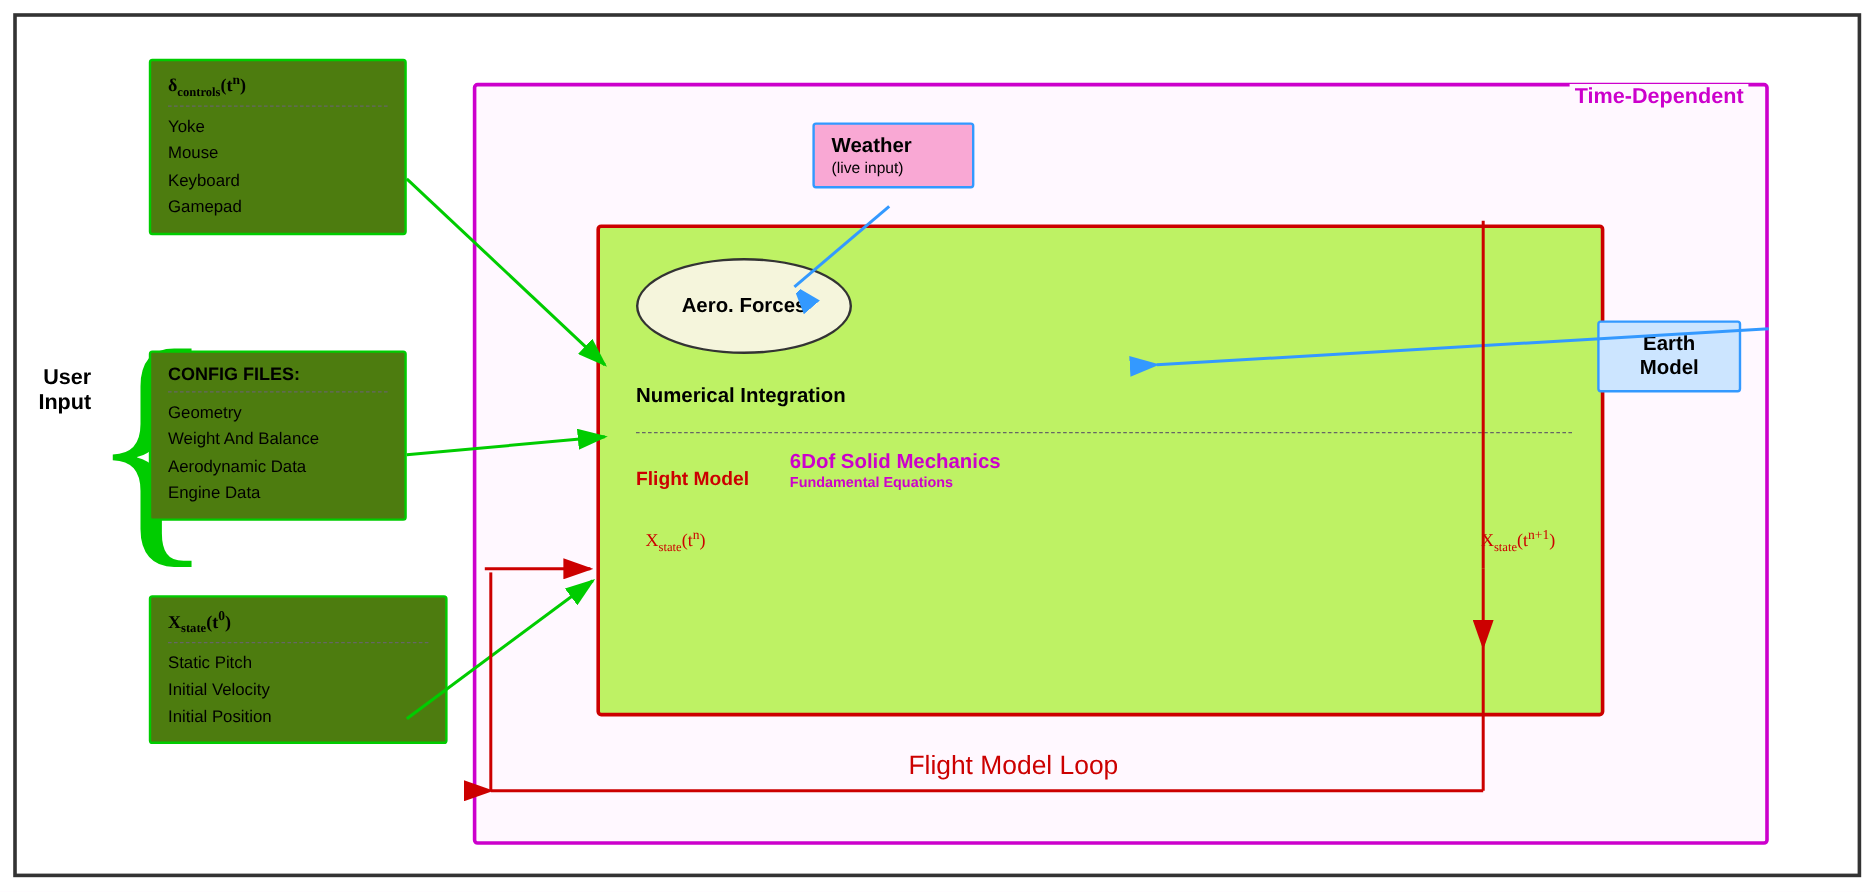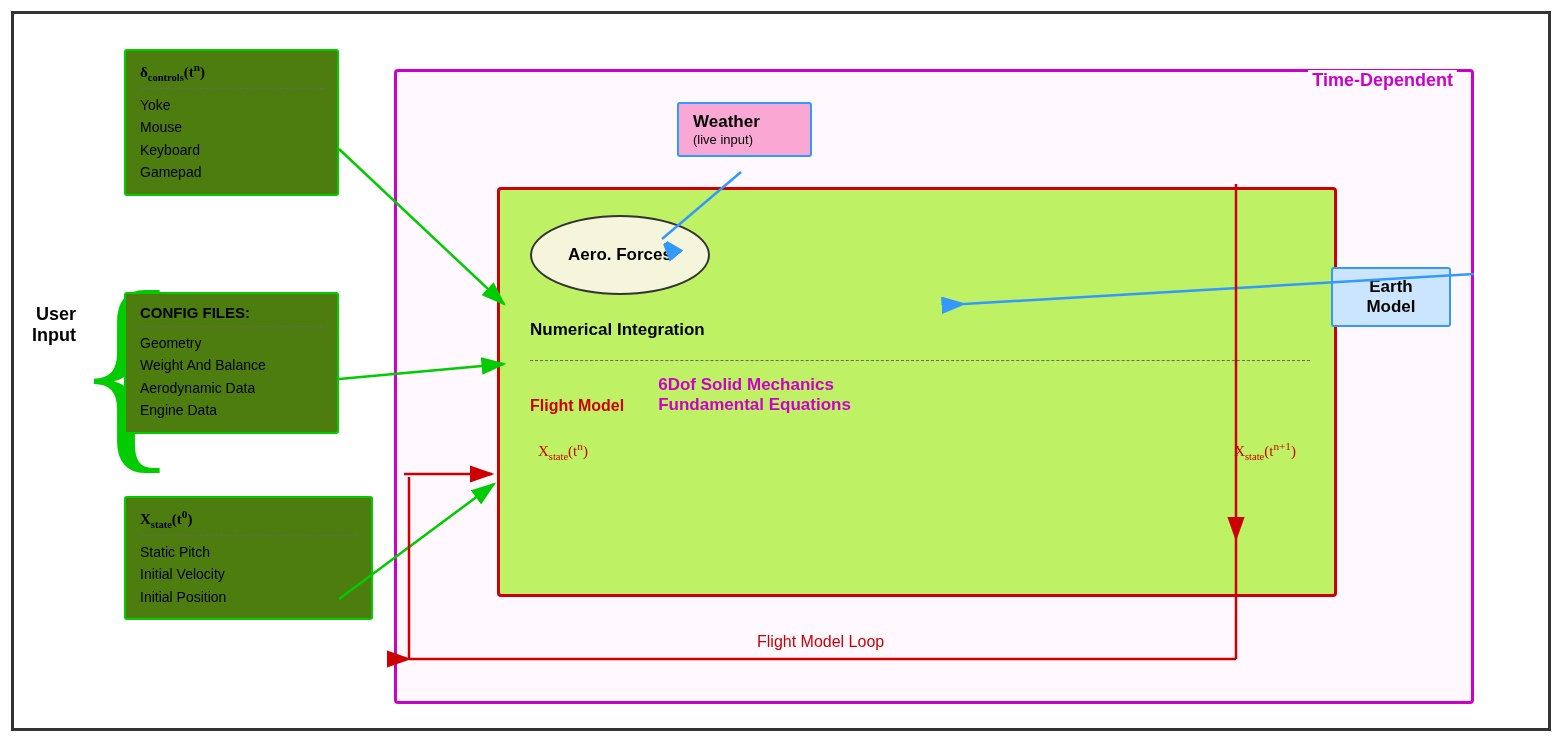--- a/index.html
+++ b/index.html
@@ -185,21 +185,21 @@
       font-size: 16px;
       color: #cc0000;
       font-weight: bold;
     }
     .six-dof-label {
       font-size: 17px;
       color: #cc00cc;
       font-weight: bold;
     }
     .six-dof-sub {
-      font-size: 17px;
+      font-size: 12px;
       color: #cc00cc;
       font-weight: bold;
     }
 
     
     .earth-model-box {
       position: absolute;
       right: 20px;
       top: 195px;
       width: 120px;
@@ -228,21 +228,21 @@
       top: 250px;
       font-size: 15px;
       color: #cc0000;
     }
 
     
     .flight-loop-label {
       position: absolute;
       bottom: 50px;
       left: 360px;
-      font-size: 16px;
+      font-size: 22px;
       color: #cc0000;
       font-weight: normal;
     }
 
     
     .arrows-svg {
       position: absolute;
       top: 0;
       left: 0;
       width: 100%;

